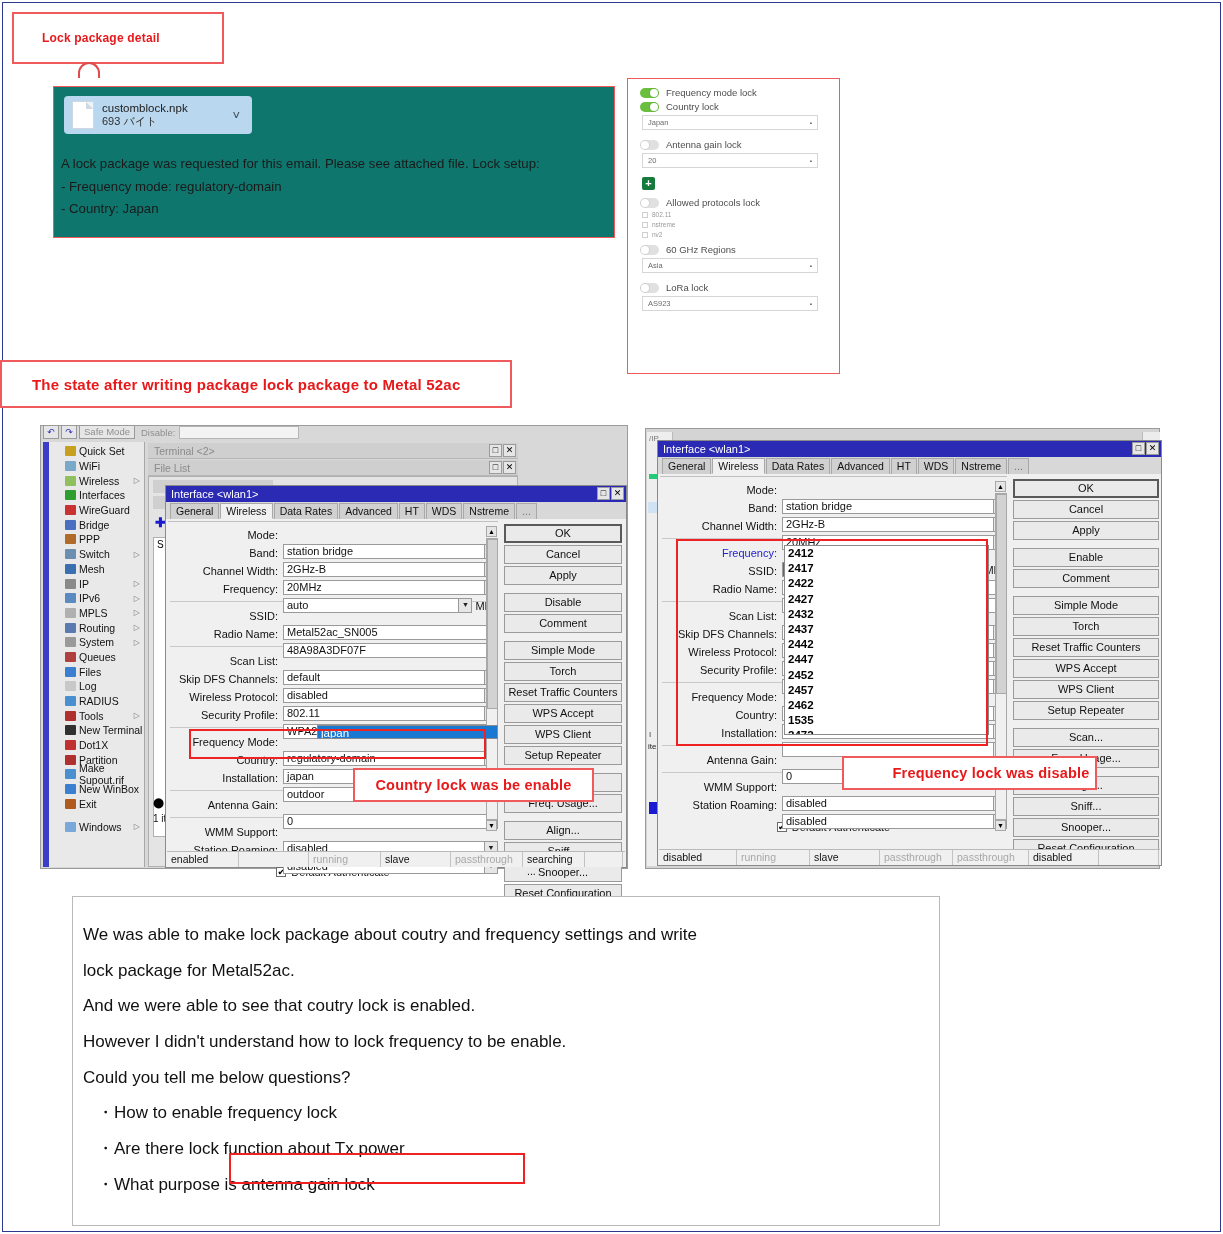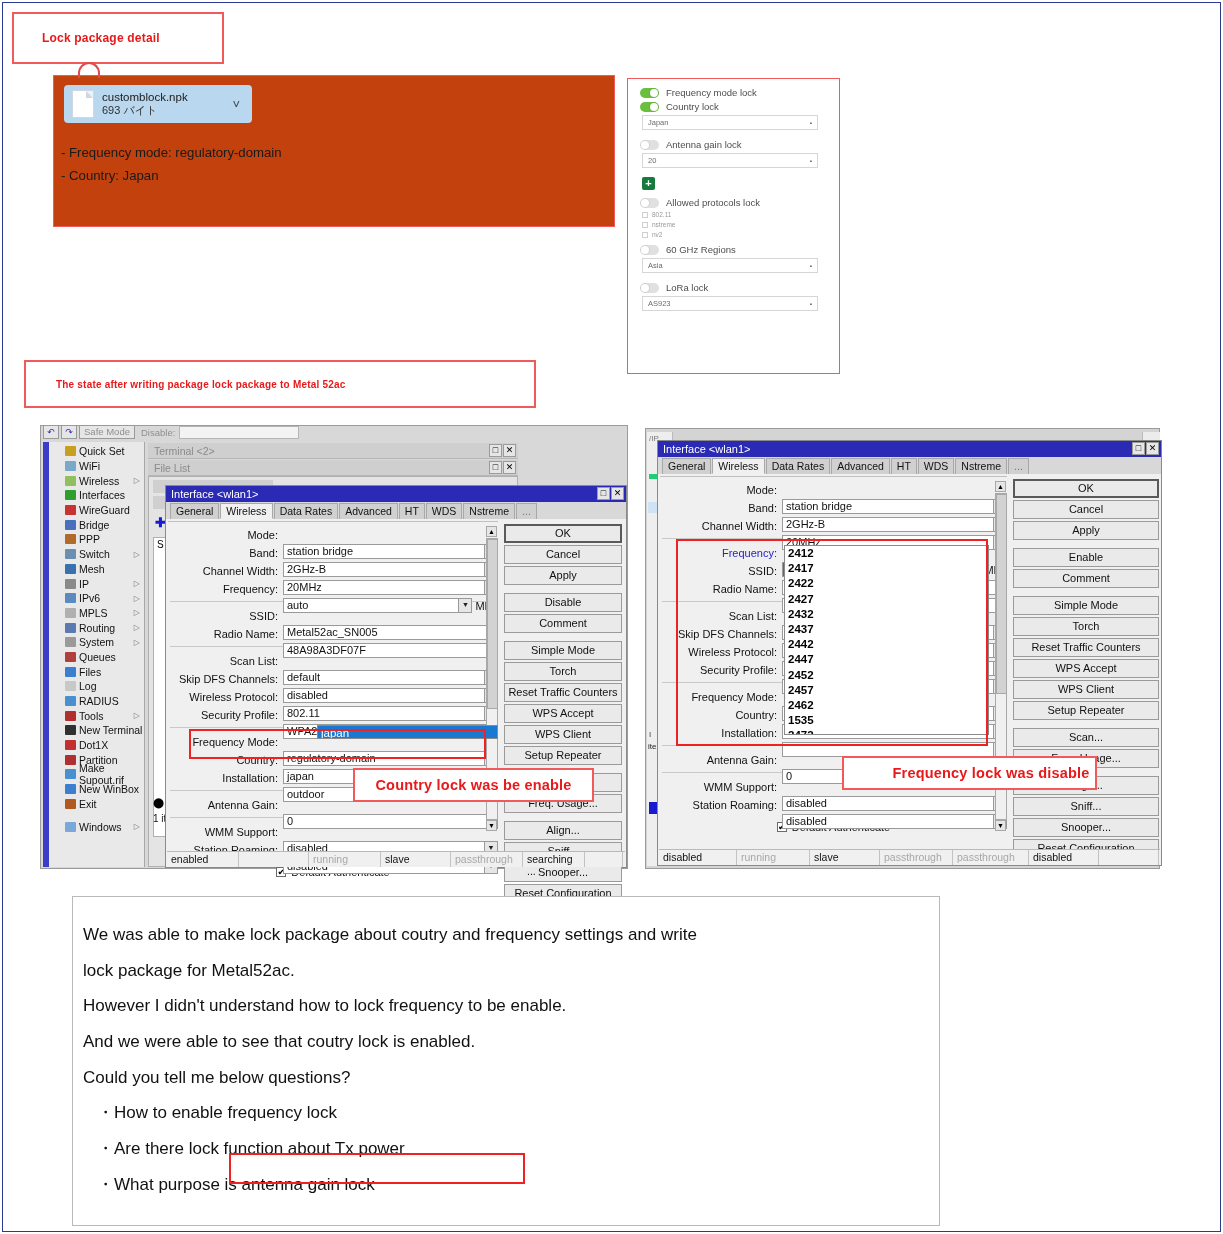--- a/index.html
+++ b/index.html
@@ -20,28 +20,28 @@
   .callout{
     position:absolute;
     border:2px solid #f15a5a;
     background:#fff;
     color:#e8191b;
     font-weight:bold;
     display:flex; align-items:center;
     letter-spacing:.2px;
   }
   #callout-lock-detail{ left:12px; top:12px; width:212px; height:52px; padding-left:28px; font-size:12px; }
-  #callout-state-after{ left:24px; top:360px; width:512px; height:48px; padding-left:30px; font-size:10px; }
+  #callout-state-after{ left:0; top:360px; width:512px; height:48px; padding-left:30px; font-size:15px; }
   #callout-country-lock{ left:353px; top:768px; width:241px; height:34px; justify-content:center; font-size:14.5px; z-index:60;}
   #callout-freq-lock{ left:842px; top:756px; width:255px; height:34px; justify-content:center; font-size:14.5px; z-index:60;padding-left:43px;}
 
   
   #email-block{
-    position:absolute; left:53px; top:75px; width:562px; height:152px;
-    border:1px solid #f15a5a; background:#c2410c;
+    position:absolute; left:53px; top:86px; width:562px; height:152px;
+    border:1px solid #f15a5a; background:#0f766e;
   }
   #attachment-chip{
     position:absolute; left:10px; top:9px; width:188px; height:38px;
     background:#b9d7ee; border-radius:4px; display:flex; align-items:center; padding:0 8px;
   }
   #attachment-chip .file-glyph{
     width:22px; height:28px; background:#fff; border:1px solid #cfd8e0;
     position:relative; flex:0 0 auto; margin-right:8px;
   }
   #attachment-chip .file-glyph:after{
@@ -192,20 +192,21 @@
 <div id="email-block">
   <div id="attachment-chip">
     <div class="file-glyph"></div>
     <div class="chip-text">
       <div class="chip-name">customblock.npk</div>
       <div class="chip-size">693 バイト</div>
     </div>
     <div class="chip-chev">˅</div>
   </div>
   <div class="email-body">
+    <div>A lock package was requested for this email. Please see attached file. Lock setup:</div>
     <div>- Frequency mode: regulatory-domain</div>
     <div>- Country: Japan</div>
   </div>
 </div>
 
 <div id="lock-panel">
   <div class="lk-row">
     <span class="toggle on">
         <span class="knob"></span>
       </span>
@@ -853,22 +854,22 @@
 <div class="redbox" style="left:676px; top:539px; width:312px; height:207px;"></div>
 
 <div class="callout" id="callout-freq-lock">
   <span>Frequency lock was disable</span>
 </div>
 
 <div id="bottom-text">
   <div id="bt-lines">
       <div>We was able to make lock package about coutry and frequency settings and write</div>
       <div>lock package for Metal52ac.</div>
+      <div>And we were able to see that coutry lock is enabled.</div>
       <div>However I didn't understand how to lock frequency to be enable.</div>
-      <div>And we were able to see that coutry lock is enabled.</div>
       <div>Could you tell me below questions?</div>
     </div>
   <div id="bt-bullets">
       <div class="bullet">・How to enable frequency lock</div>
       <div class="bullet">・Are there lock function about Tx power</div>
       <div class="bullet">・What purpose is antenna gain lock</div>
     </div>
 </div>
 
 </body></html>

